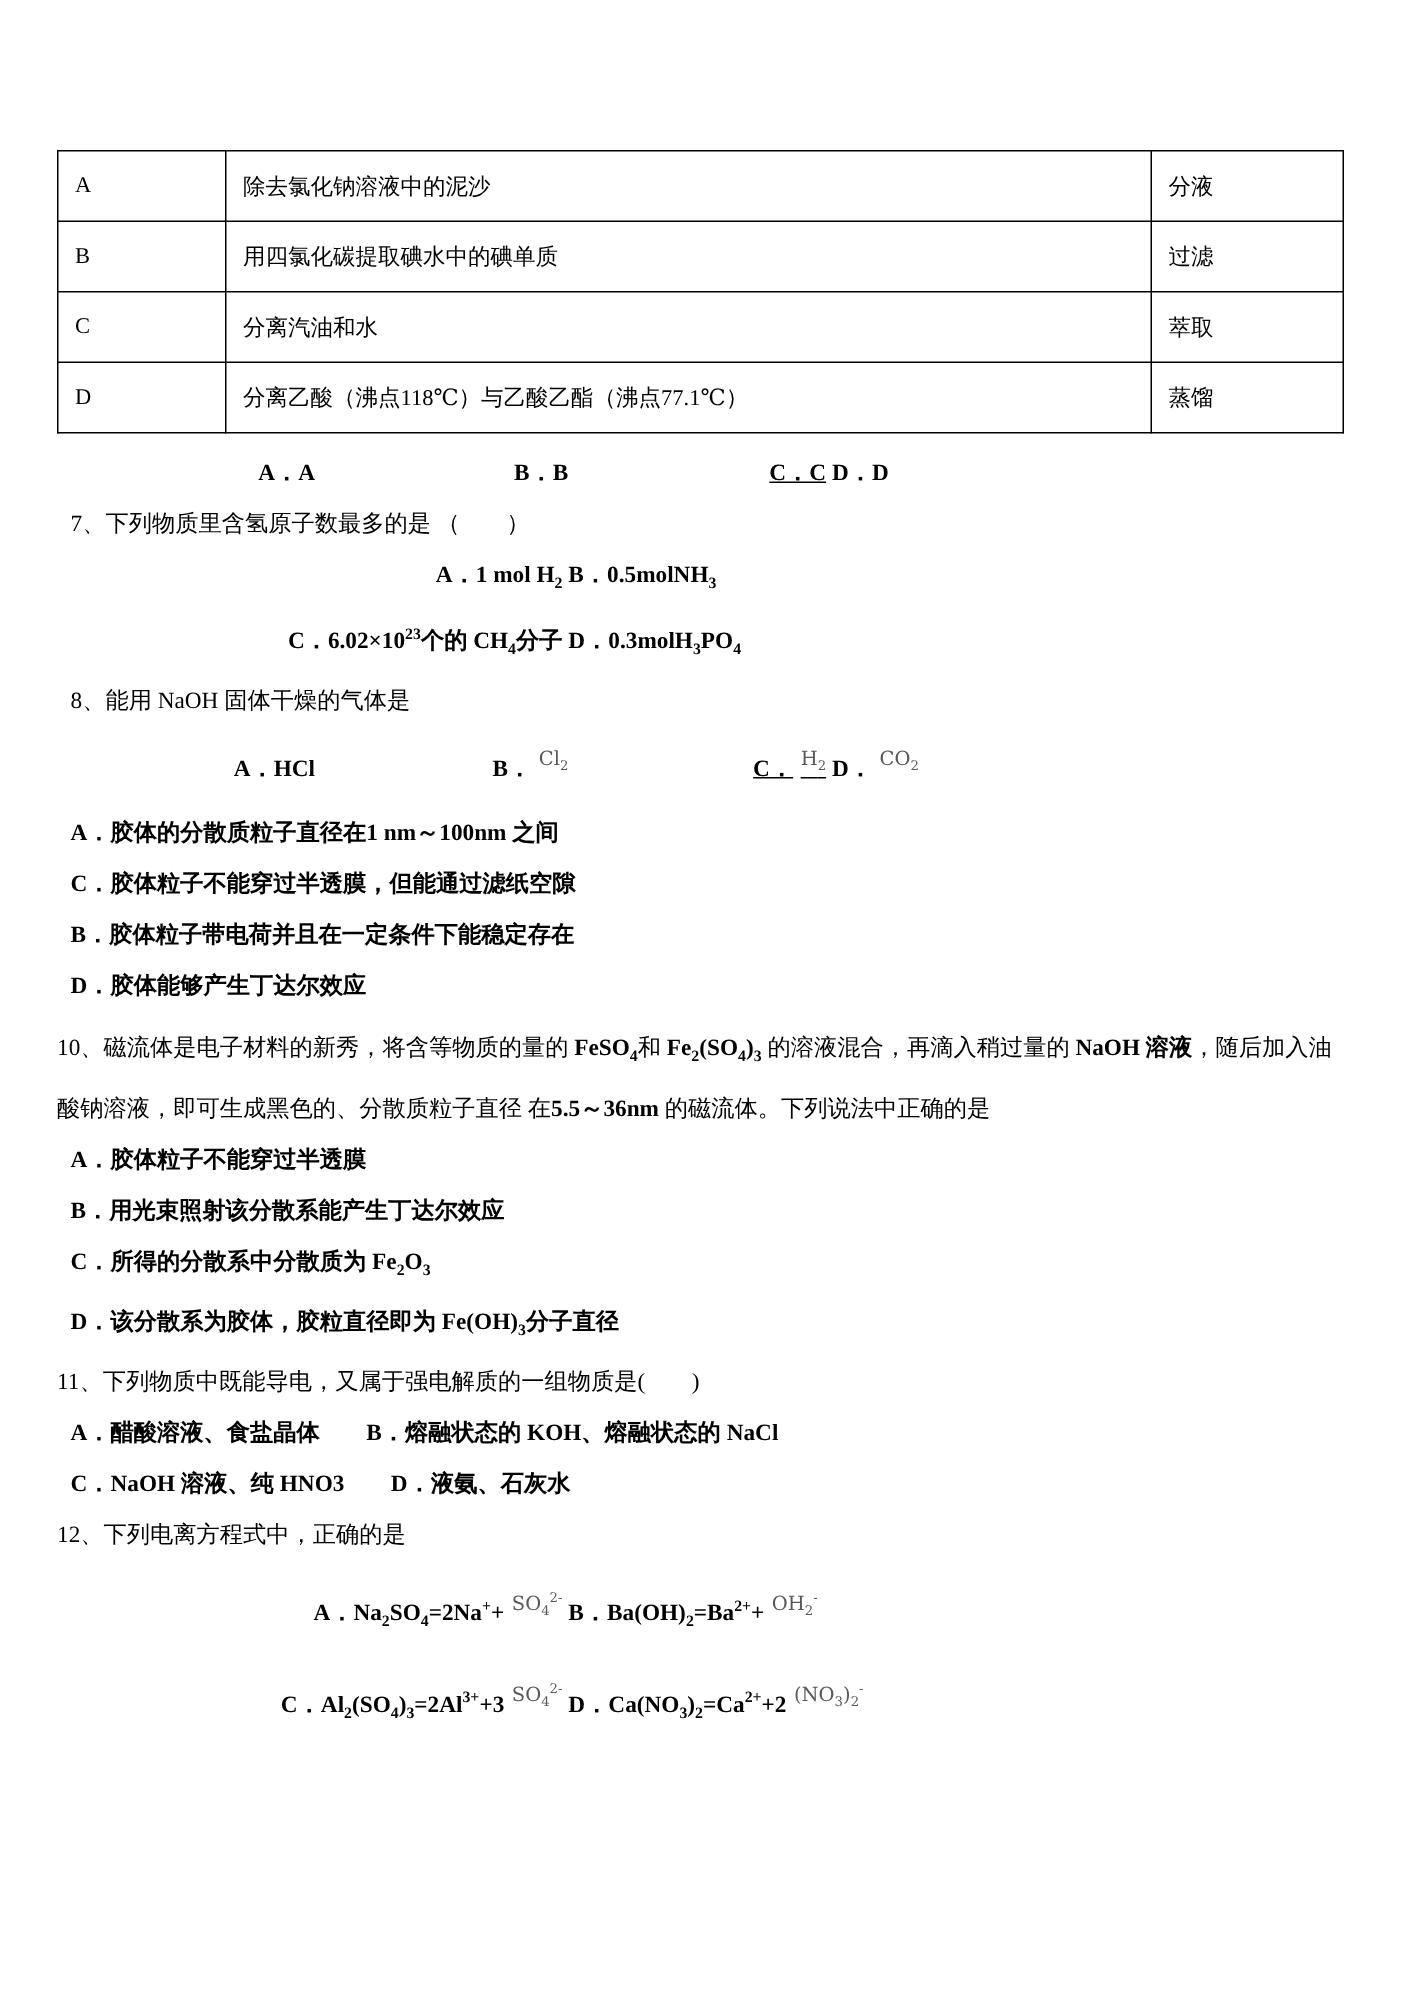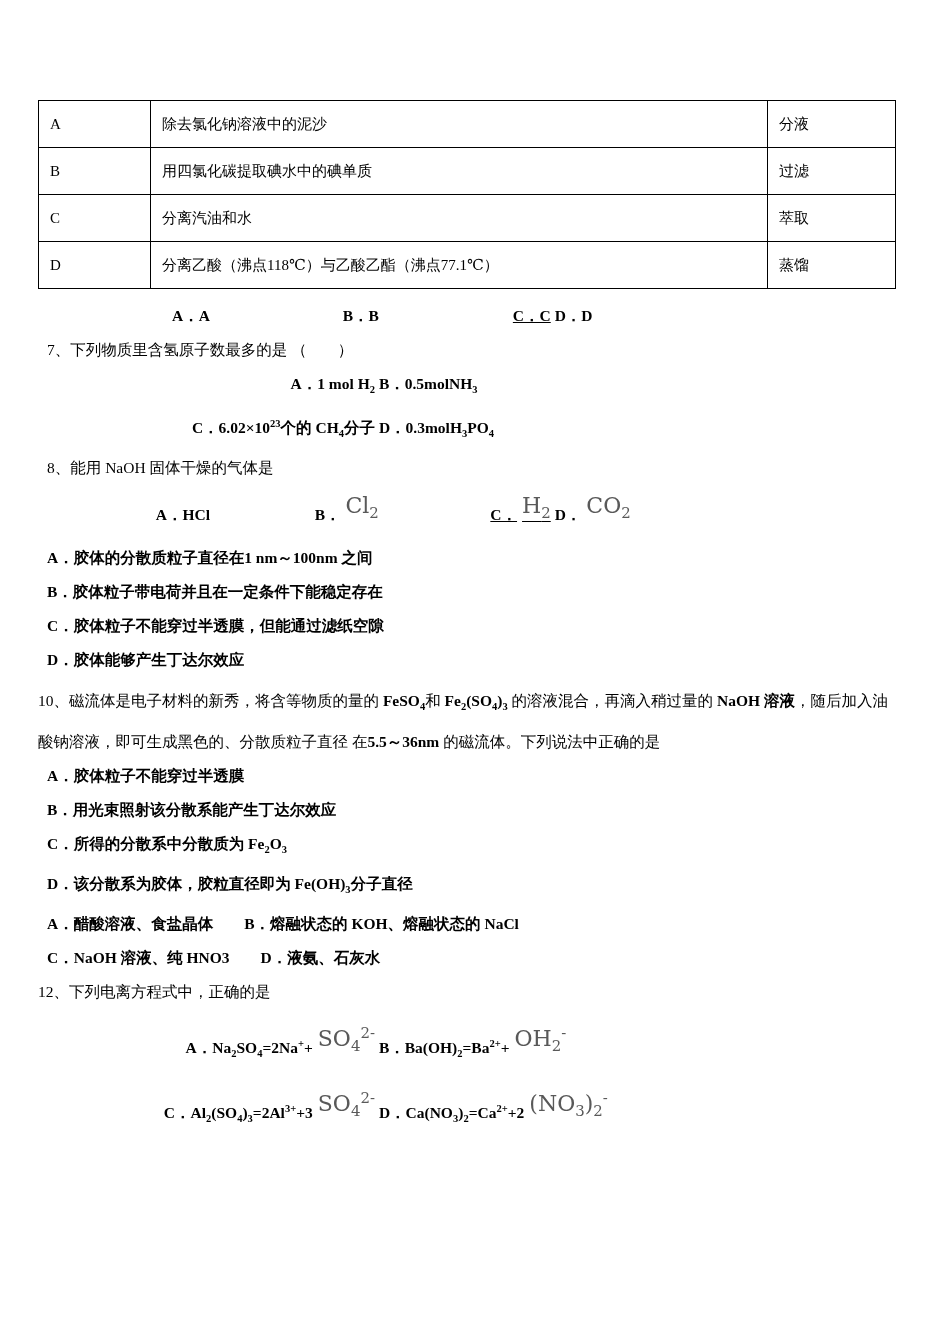--- a/index.html
+++ b/index.html
@@ -19,21 +19,21 @@
   td.c1 { width:112px; } td.c2 { width:617px; } td.c3 { width:128px; }
 
   .line { line-height:34px; padding-left:9px; }
   .noindent { padding-left:0; }
   .bold { font-weight:bold; }
   .col { display:inline-block; vertical-align:baseline;text-align:right; }
   .w163 { width:163px; } .w165 { width:165px; } .w168 { width:168px;text-decoration:underline; } .w328 { width:328px; }
 
   .fm {
     font-family:"DejaVu Serif", serif; color:#595959;
-    position:relative; top:-7px; font-size:22px;
+    position:relative; top:-7px; font-size:13px;
     margin-left:5px; font-weight:normal;
   }
   sub { font-size:68%; } sup { font-size:68%; }
 
   .mt6 { margin-top:6px; } .mt8 { margin-top:8px; } .mt10 { margin-top:10px; }
   .q8opts { line-height:40px; padding-top:8px; }
   .wrapstem { line-height:35px; }
   .q12row { line-height:50px; }
 </style>
 </head>
@@ -90,34 +90,35 @@
     <div class="line bold q8opts">
       <span class="col w163">A．HCl</span>
       <span class="col w165"><span>B．</span><span class="fm">Cl<sub>2</sub></span></span>
       <span class="col w168"><span>C．</span><span class="fm">H<sub>2</sub></span></span>
       <span class="col"><span>D．</span><span class="fm">CO<sub>2</sub></span></span>
     </div>
   </section>
 
   <section>
     <p class="line bold">A．胶体的分散质粒子直径在1 nm～100nm 之间</p>
+    <p class="line bold">C．胶体粒子不能穿过半透膜，但能通过滤纸空隙</p>
     <p class="line bold">B．胶体粒子带电荷并且在一定条件下能稳定存在</p>
-    <p class="line bold">C．胶体粒子不能穿过半透膜，但能通过滤纸空隙</p>
     <p class="line bold">D．胶体能够产生丁达尔效应</p>
   </section>
 
   <section>
     <p class="line noindent wrapstem mt6">10、磁流体是电子材料的新秀，将含等物质的量的 <b>FeSO<sub>4</sub></b>和 <b>Fe<sub>2</sub>(SO<sub>4</sub>)<sub>3</sub></b> 的溶液混合，再滴入稍过量的 <b>NaOH 溶液</b>，随后加入油酸钠溶液，即可生成黑色的、分散质粒子直径 在<b>5.5～36nm</b> 的磁流体。下列说法中正确的是</p>
     <p class="line bold">A．胶体粒子不能穿过半透膜</p>
     <p class="line bold">B．用光束照射该分散系能产生丁达尔效应</p>
     <p class="line bold">C．所得的分散系中分散质为 Fe<sub>2</sub>O<sub>3</sub></p>
     <p class="line bold">D．该分散系为胶体，胶粒直径即为 Fe(OH)<sub>3</sub>分子直径</p>
   </section>
 
   <section>
+    <p class="line noindent">11、下列物质中既能导电，又属于强电解质的一组物质是(　　)</p>
     <p class="line bold">A．醋酸溶液、食盐晶体　　B．熔融状态的 KOH、熔融状态的 NaCl</p>
     <p class="line bold">C．NaOH 溶液、纯 HNO3　　D．液氨、石灰水</p>
   </section>
 
   <section>
     <p class="line noindent">12、下列电离方程式中，正确的是</p>
     <div class="line bold q12row mt6">
       <span class="col w328"><span>A．Na<sub>2</sub>SO<sub>4</sub>=2Na<sup>+</sup>+</span><span class="fm">SO<sub>4</sub><sup>2-</sup></span></span>
       <span class="col"><span>B．Ba(OH)<sub>2</sub>=Ba<sup>2+</sup>+</span><span class="fm">OH<sub>2</sub><sup>-</sup></span></span>
     </div>

